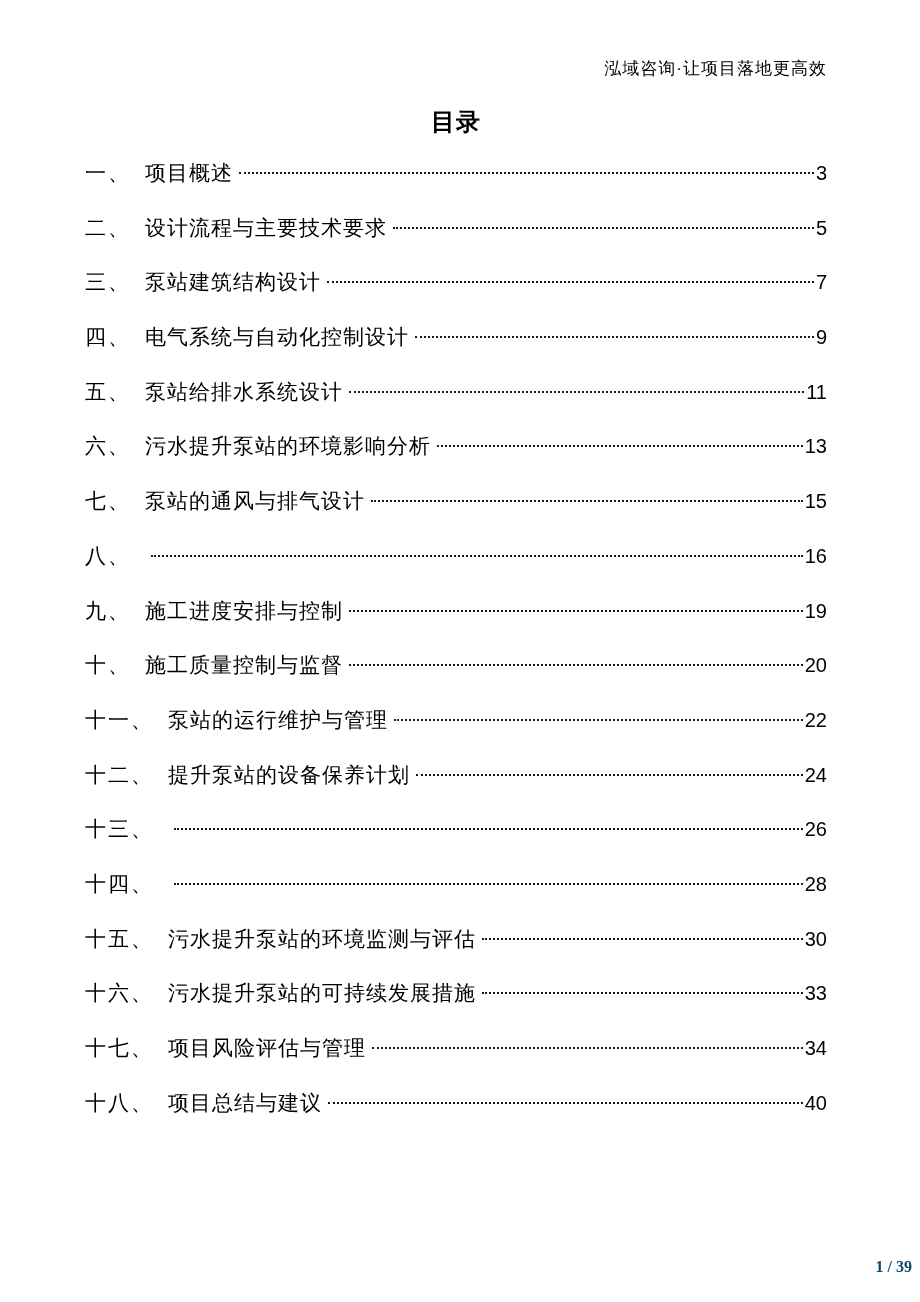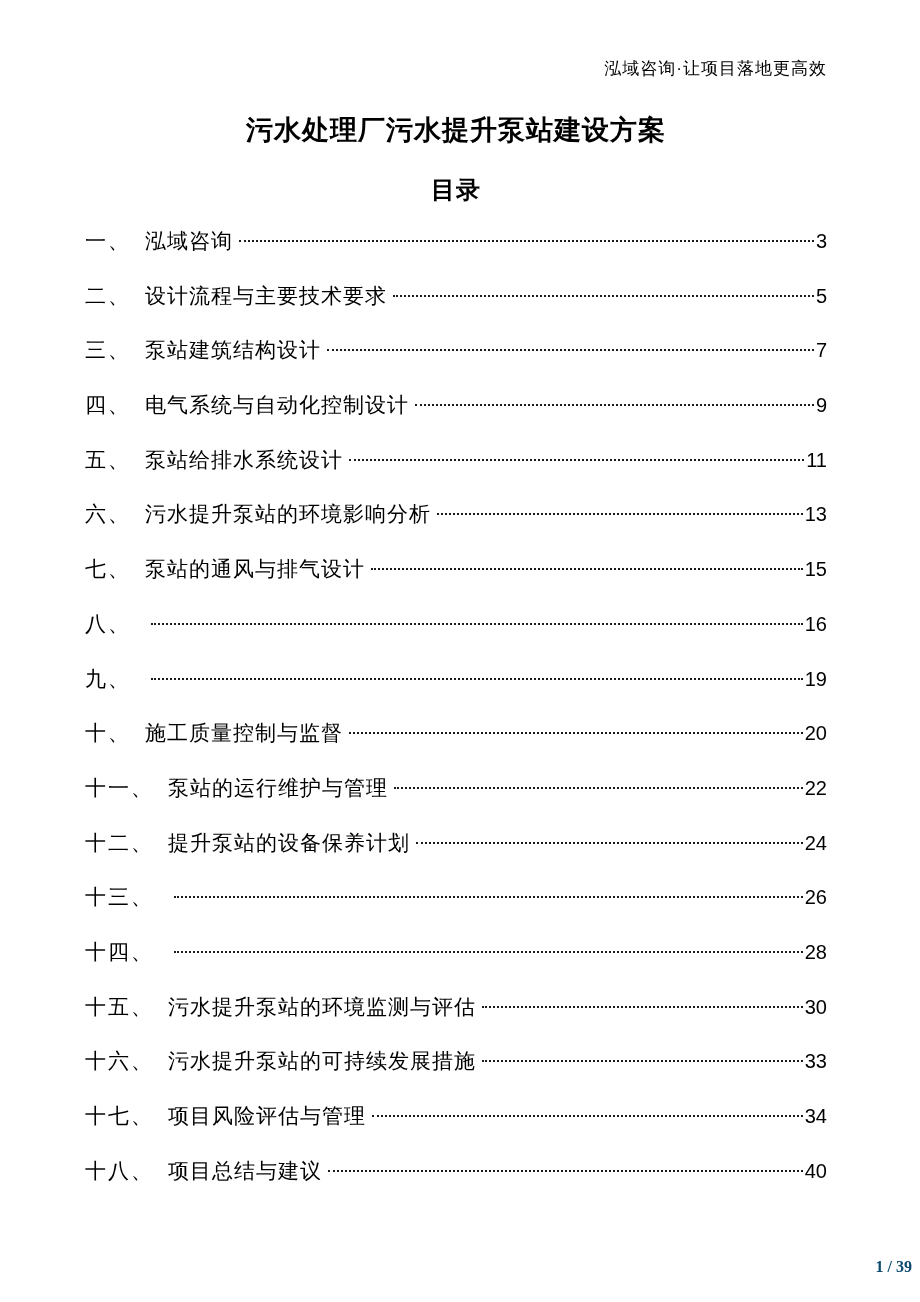--- a/index.html
+++ b/index.html
@@ -93,28 +93,27 @@
     color: #0c4a6e;
   }
 </style>
 </head>
 <body>
 
 <div class="page">
 
   <div class="brand-header">泓域咨询·让项目落地更高效</div>
 
-  <div class="doc-title">污水处理厂污水提升泵站建设方案</div>
 
   <div class="toc-heading">目录</div>
 
   <div class="toc-list" id="toc-list">
   <div class="toc-row">
     <span class="toc-num">一、</span>
-    <span class="toc-title">泓域咨询</span>
+    <span class="toc-title">项目概述</span>
     <span class="toc-dots"></span>
     <span class="toc-page">3</span>
   </div>
 
   <div class="toc-row">
     <span class="toc-num">二、</span>
     <span class="toc-title">设计流程与主要技术要求</span>
     <span class="toc-dots"></span>
     <span class="toc-page">5</span>
   </div>
@@ -155,20 +154,21 @@
   </div>
 
   <div class="toc-row">
     <span class="toc-num">八、</span>
     <span class="toc-dots"></span>
     <span class="toc-page">16</span>
   </div>
 
   <div class="toc-row">
     <span class="toc-num">九、</span>
+    <span class="toc-title">施工进度安排与控制</span>
     <span class="toc-dots"></span>
     <span class="toc-page">19</span>
   </div>
 
   <div class="toc-row">
     <span class="toc-num">十、</span>
     <span class="toc-title">施工质量控制与监督</span>
     <span class="toc-dots"></span>
     <span class="toc-page">20</span>
   </div>

